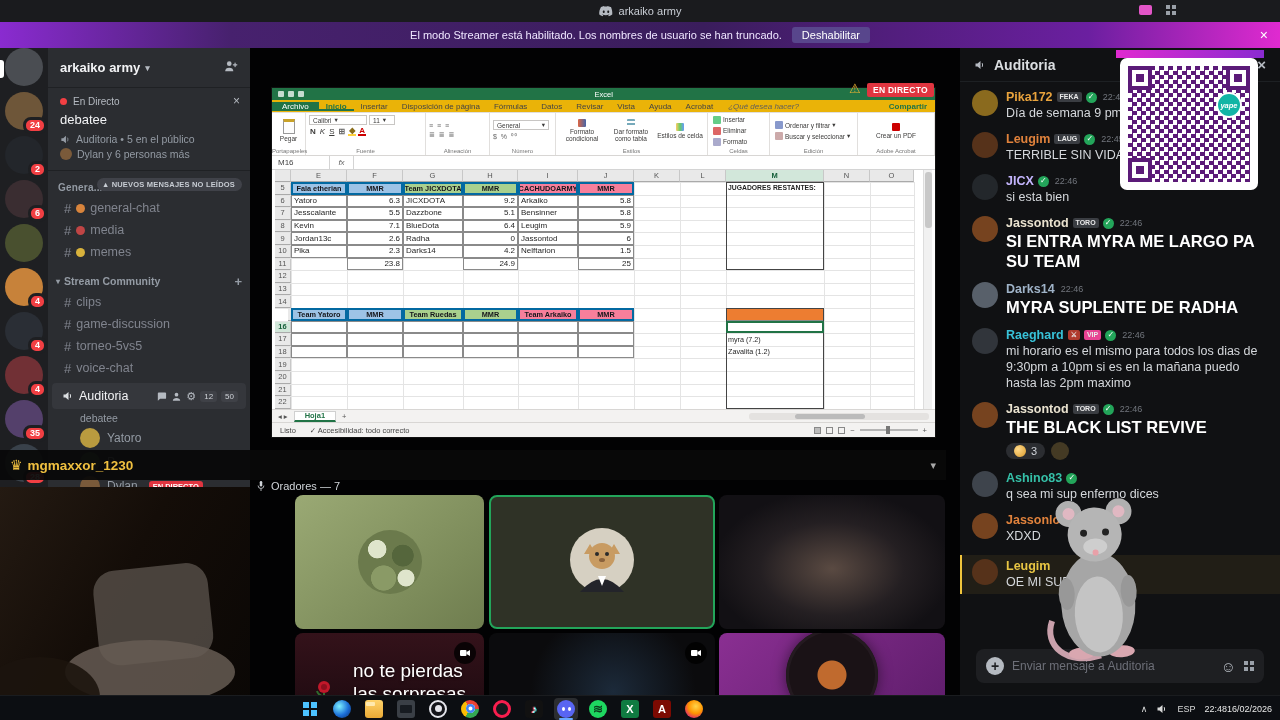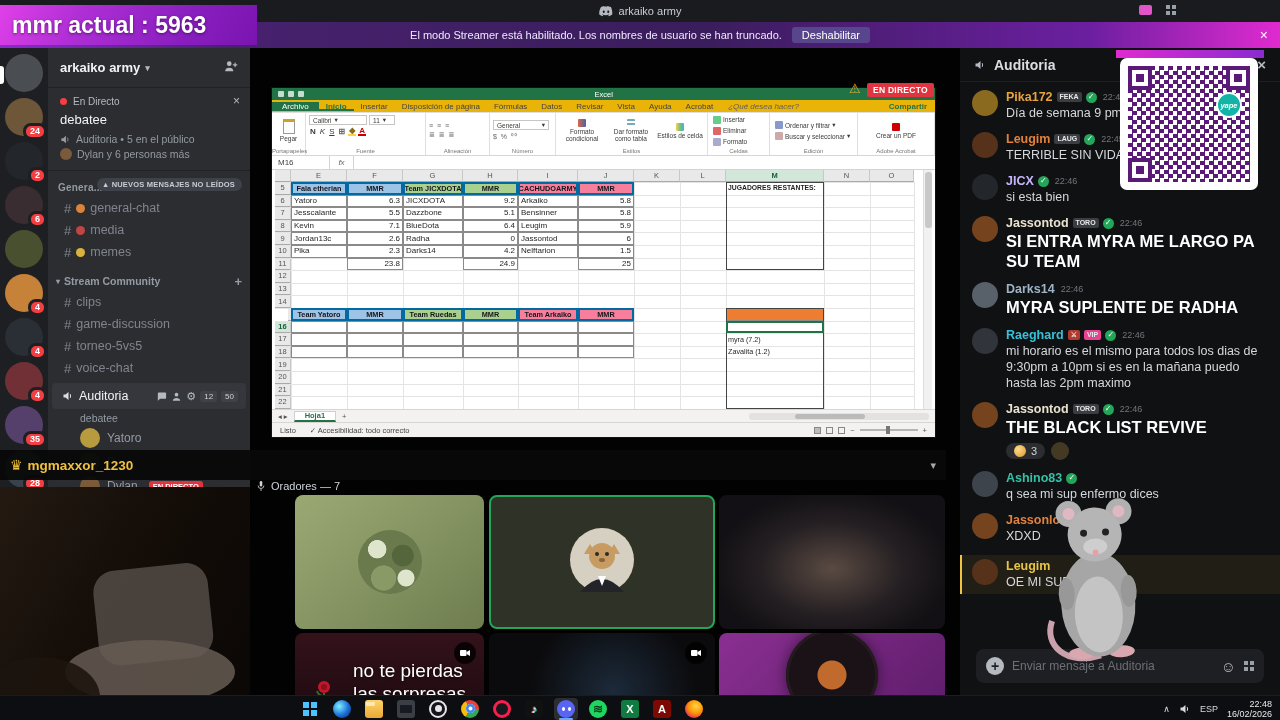--- a/index.html
+++ b/index.html
@@ -26,21 +26,21 @@
 .sb-btn{background:#58468c;color:#fff;font-size:11px;padding:2px 10px;border-radius:3px;cursor:pointer}
 .sb-close{position:absolute;right:12px;color:#fff;font-size:14px;line-height:14px}
 
 
 .mmr-box{position:absolute;left:0;top:5px;width:257px;height:40px;z-index:9;
  background:linear-gradient(115deg,#e040e8 0%,#b02fd6 30%,#8a1fc0 70%,#7a14b0 100%);
  display:flex;align-items:center;padding-left:12px;color:#fff;font-size:23px;font-weight:600;
  text-shadow:0 1px 3px rgba(40,0,60,.6)}
 
 
-.rail{position:absolute;left:0;top:48px;width:48px;height:637px;background:#1e1f22;padding-top:6px;z-index:1}
+.rail{position:absolute;left:0;top:48px;width:48px;height:637px;background:#1e1f22;padding-top:0;z-index:1}
 .rail-item{position:relative;width:48px;height:44px}
 .rail-circ{width:38px;height:38px;border-radius:50%;margin:0 auto}
 .rail-pill{position:absolute;left:0;top:12px;width:4px;height:18px;border-radius:0 3px 3px 0;background:#fff}
 .rail-badge{position:absolute;right:1px;bottom:2px;background:#f23f43;color:#fff;font-size:9px;font-weight:bold;
  padding:0 4px;border-radius:8px;border:3px solid #1e1f22;line-height:11px}
 
 
 .sidebar{position:absolute;left:48px;top:48px;width:202px;height:647px;background:#2b2d31;z-index:1;overflow:hidden}
 .sb-header{height:40px;display:flex;align-items:center;padding:0 12px;border-bottom:1px solid #1f2124;color:#f2f3f5;
  font-size:13px;font-weight:bold;gap:5px}
@@ -267,21 +267,21 @@
 .tiktok{background:#111;border-radius:4px;color:#fff;font-size:11px;text-shadow:1px 0 #25f4ee,-1px 0 #fe2c55}
 .discord-ic{background:#5865f2;border-radius:50%}
 .discord-ic::before{content:"";width:3px;height:4px;background:#fff;border-radius:50%;box-shadow:6px 0 #fff;margin-left:-6px}
 .spotify{background:#1ed760;border-radius:50%;color:#0a3b1c;font-size:12px}
 .excel-ic{background:#0f7b41;border-radius:3px;font-size:11px}
 .adobe-acrobat{background:#7c0a02;border-radius:3px;font-size:11px}
 .firefox{border-radius:50%;background:radial-gradient(circle at 60% 35%,#ffd54a,#ff9500 45%,#e3355e 75%,#b5007f)}
 .tray{position:absolute;right:8px;top:0;height:25px;display:flex;align-items:center;gap:9px;color:#d8d8d8}
 .tray-chev{font-size:9px}
 .tray-lang{font-size:9px}
-.clock{display:flex;flex-direction:column;align-items:flex-end;font-size:9px;line-height:10px;color:#e8e8e8}
+.clock{display:flex;flex-direction:row;align-items:flex-end;font-size:9px;line-height:10px;color:#e8e8e8}
 </style>
 </head>
 <body>
 
 <div id="app">
 
   <div class="titlebar">
     <svg width="14" height="11" viewBox="0 0 28 22" fill="#b5bac1">
         <path d="M23 2c-2-1-4-1.5-6-2l-.5 1c-2-.3-4-.3-6 0L10 0C8 .5 6 1 4 2 1 7 0 12 .5 17c2 1.5 4.5 2.7 7 3.5l1-2c-.8-.3-1.6-.7-2.3-1.2l.5-.4c4.3 2 9.3 2 13.6 0l.5.4c-.7.5-1.5.9-2.3 1.2l1 2c2.5-.8 5-2 7-3.5.6-5-.5-10-2.5-15zM9.5 14c-1.1 0-2-1.1-2-2.5s.9-2.5 2-2.5 2 1.1 2 2.5-.9 2.5-2 2.5zm9 0c-1.1 0-2-1.1-2-2.5s.9-2.5 2-2.5 2 1.1 2 2.5-.9 2.5-2 2.5z"></path>
       </svg>
@@ -989,23 +989,20 @@
       <circle cx="50" cy="20" r="6" fill="#e0b8c2"></circle>
       <circle cx="100" cy="20" r="6" fill="#e0b8c2"></circle>
       <circle cx="75" cy="42" r="27" fill="#b5b5b5"></circle>
       <ellipse cx="75" cy="54" rx="12" ry="8" fill="#cecece"></ellipse>
       <circle cx="75" cy="60" r="3" fill="#e8a0a8"></circle>
       <circle cx="64" cy="40" r="3.5" fill="#222"></circle>
       <circle cx="86" cy="40" r="3.5" fill="#222"></circle>
     </svg>
   </div>
 
-  <div class="mmr-box">
-    <span>mmr actual : 5963</span>
-  </div>
 
   <div class="taskbar">
     <div class="tb-icons" id="tb-icons">
         <div class="tb-slot">
           <div class="tb-ico windows-start">
             <i></i>
           </div>
         </div>
         <div class="tb-slot">
           <div class="tb-ico edge"></div>

